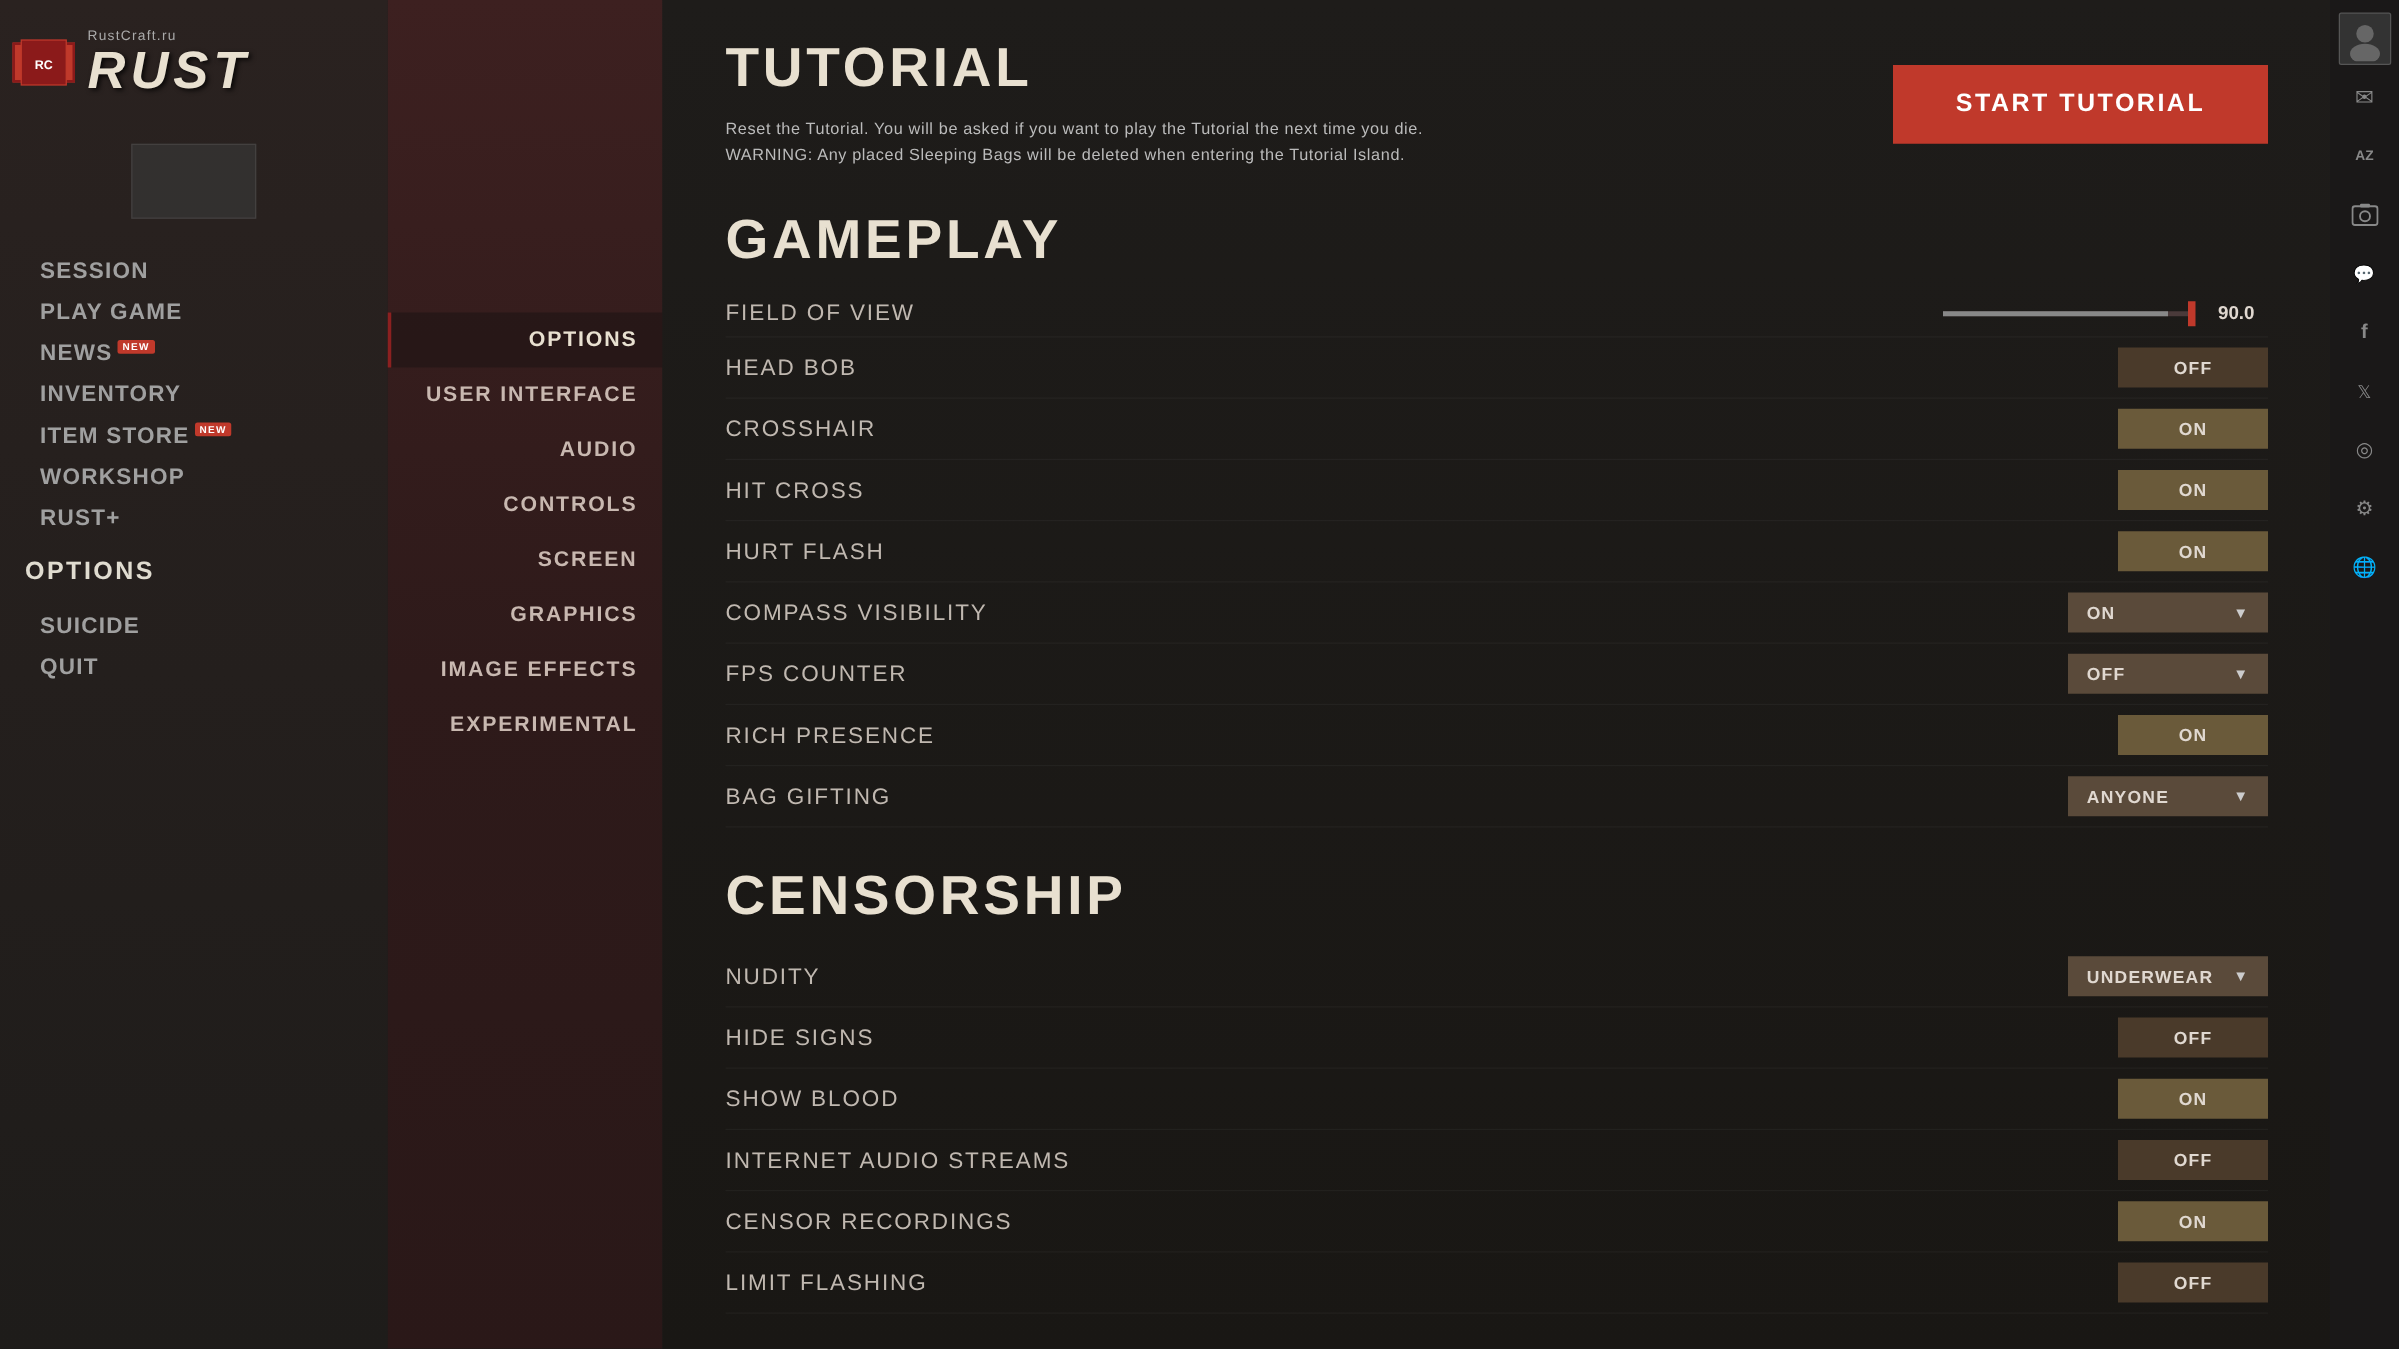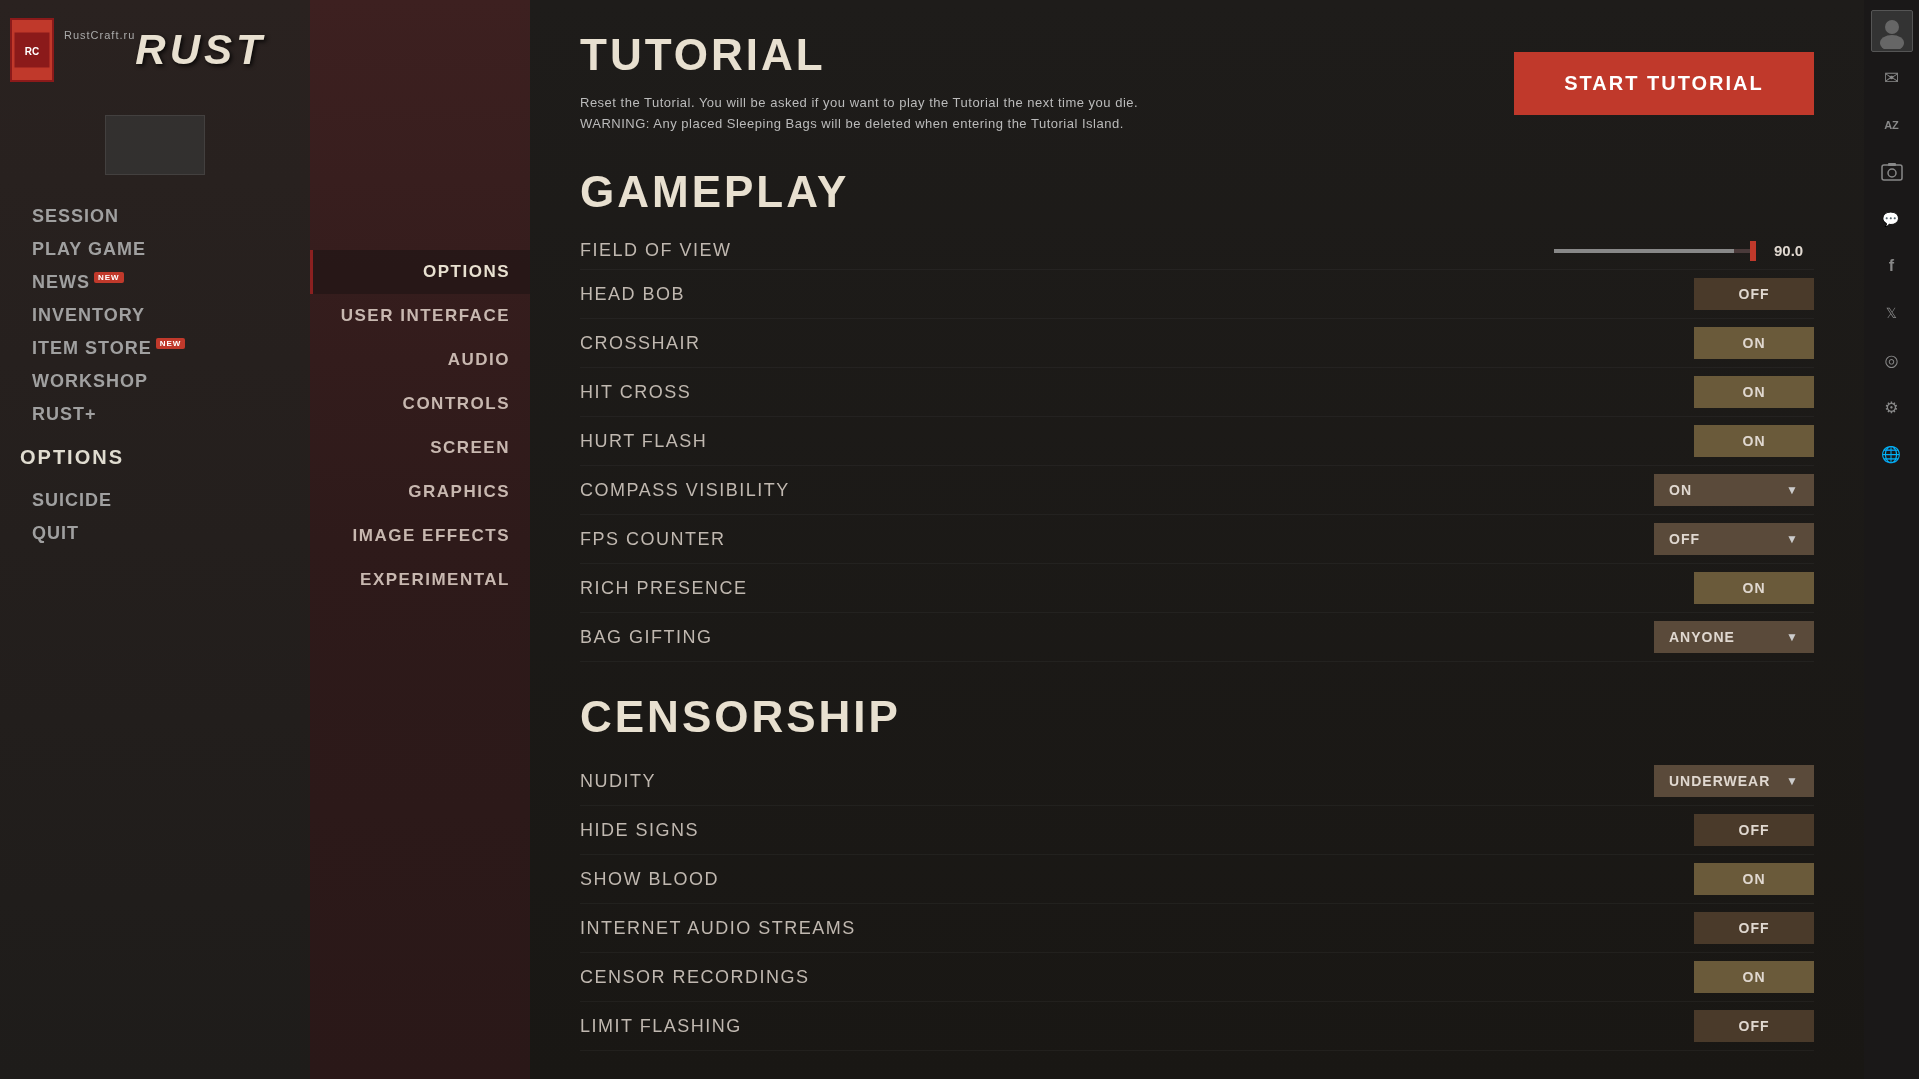--- a/index.html
+++ b/index.html
@@ -34,34 +34,34 @@
     .logo-img {
       width: 250px;
       height: 80px;
       display: flex;
       align-items: center;
       gap: 10px;
     }
 
     .logo-icon {
       width: 50px;
-      height: 64px;
+      height: 32px;
       background: #c0392b;
       display: flex;
       align-items: center;
       justify-content: center;
       font-size: 10px;
       color: white;
       font-weight: bold;
       border: 2px solid #8b1a1a;
     }
 
     .logo-text-area {
       display: flex;
-      flex-direction: row;
+      flex-direction: column;
     }
 
     .site-name {
       font-size: 11px;
       color: #aaa;
       letter-spacing: 1px;
     }
 
     .game-logo {
       font-size: 42px;

